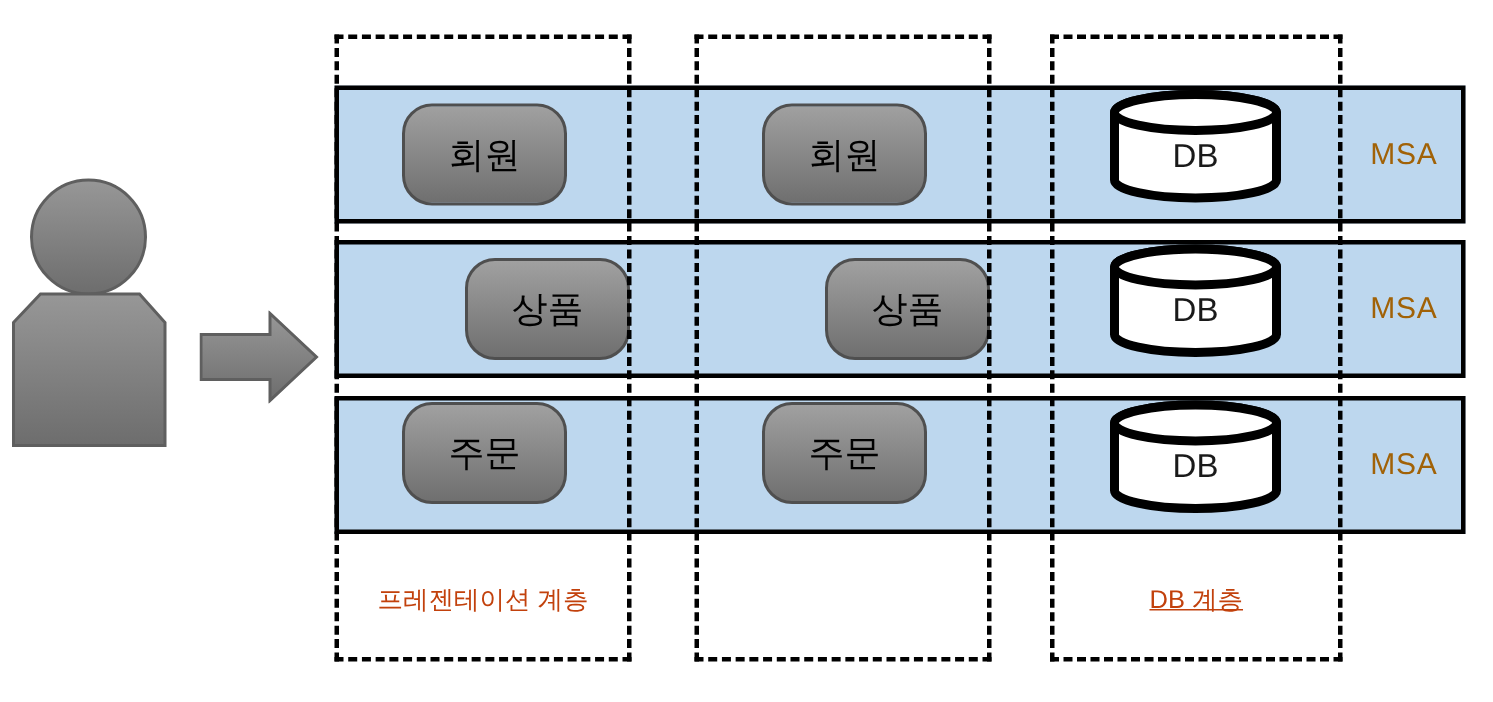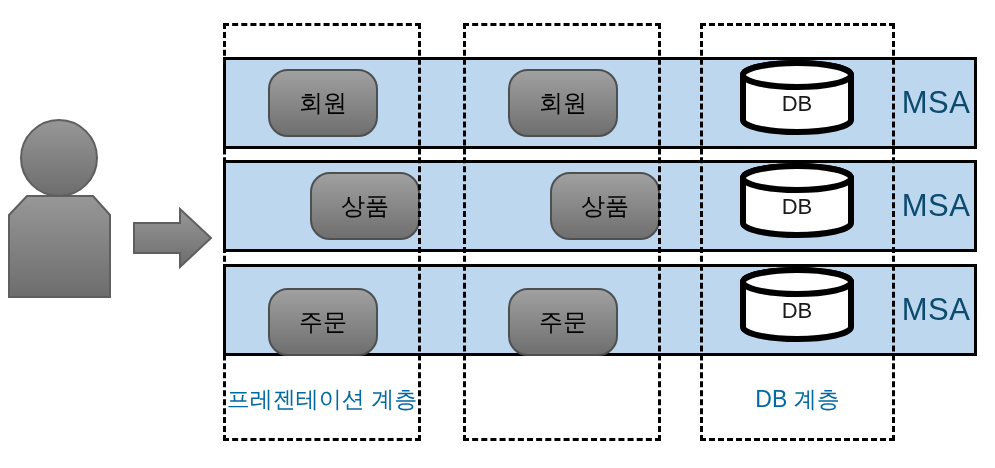--- a/index.html
+++ b/index.html
@@ -57,21 +57,21 @@
     align-items: center;
     justify-content: center;
     font-size: 24px;
     color: #000;
     z-index: 2;
   }
   .node-c1 { left: 268px; }
   .node-c2 { left: 508px; }
   .node-r1 { top: 69px; }
   .node-r2 { top: 172px; margin-left: 42px; }
-  .node-r3 { top: 288px; text-align: right; }
+  .node-r3 { top: 268px; text-align: right; }
 
   
   .cyl {
     position: absolute;
     left: 738px;
     width: 118px;
     height: 80px;
     z-index: 2;
   }
   .cyl-r1 { top: 58px; }
@@ -85,44 +85,44 @@
 
   
   .msa-tag {
     position: absolute;
     left: 897px;
     width: 78px;
     height: 92px;
     display: flex;
     align-items: center;
     justify-content: center;
-    font-size: 31px;
+    font-size: 20px;
     letter-spacing: 0.5px;
-    color: #0c4a6e;
+    color: #a16207;
     z-index: 2;
   }
   .msa-r1 { top: 57px; }
   .msa-r2 { top: 160px; }
   .msa-r3 { top: 264px; }
 
   
   .layer-label {
     position: absolute;
     top: 360px;
     height: 78px;
     display: flex;
     align-items: center;
     justify-content: center;
-    font-size: 23px;
-    color: #0369a1;
+    font-size: 17px;
+    color: #c2410c;
     z-index: 5;
   }
   .ll-1 { left: 223px; width: 198px; }
   .ll-2 { left: 463px; width: 198px; }
-  .ll-3 { left: 700px; width: 195px; }
+  .ll-3 { left: 700px; width: 195px; text-decoration: underline; }
 
   
   .person { position: absolute; left: 8px; top: 118px; z-index: 2; }
   .arrow  { position: absolute; left: 133px; top: 207px; z-index: 2; }
 </style>
 </head>
 <body>
 
 <div class="canvas">
 

